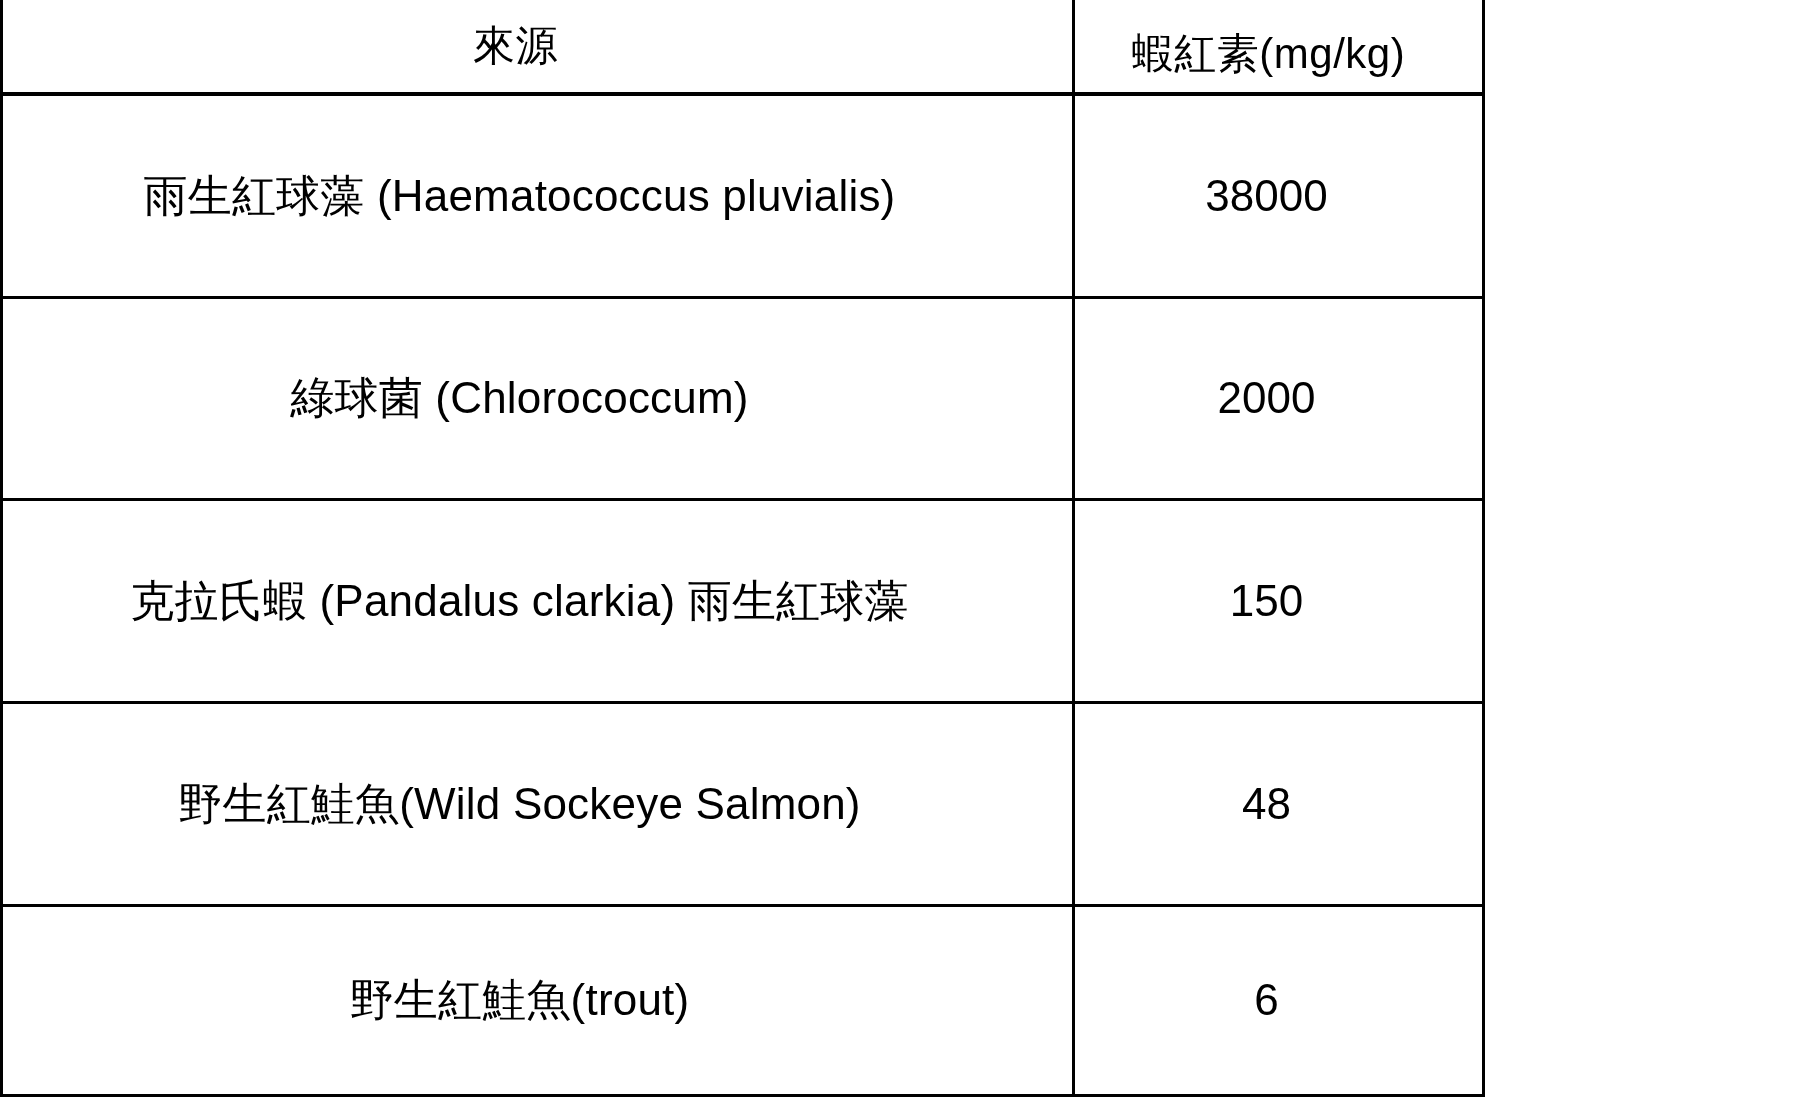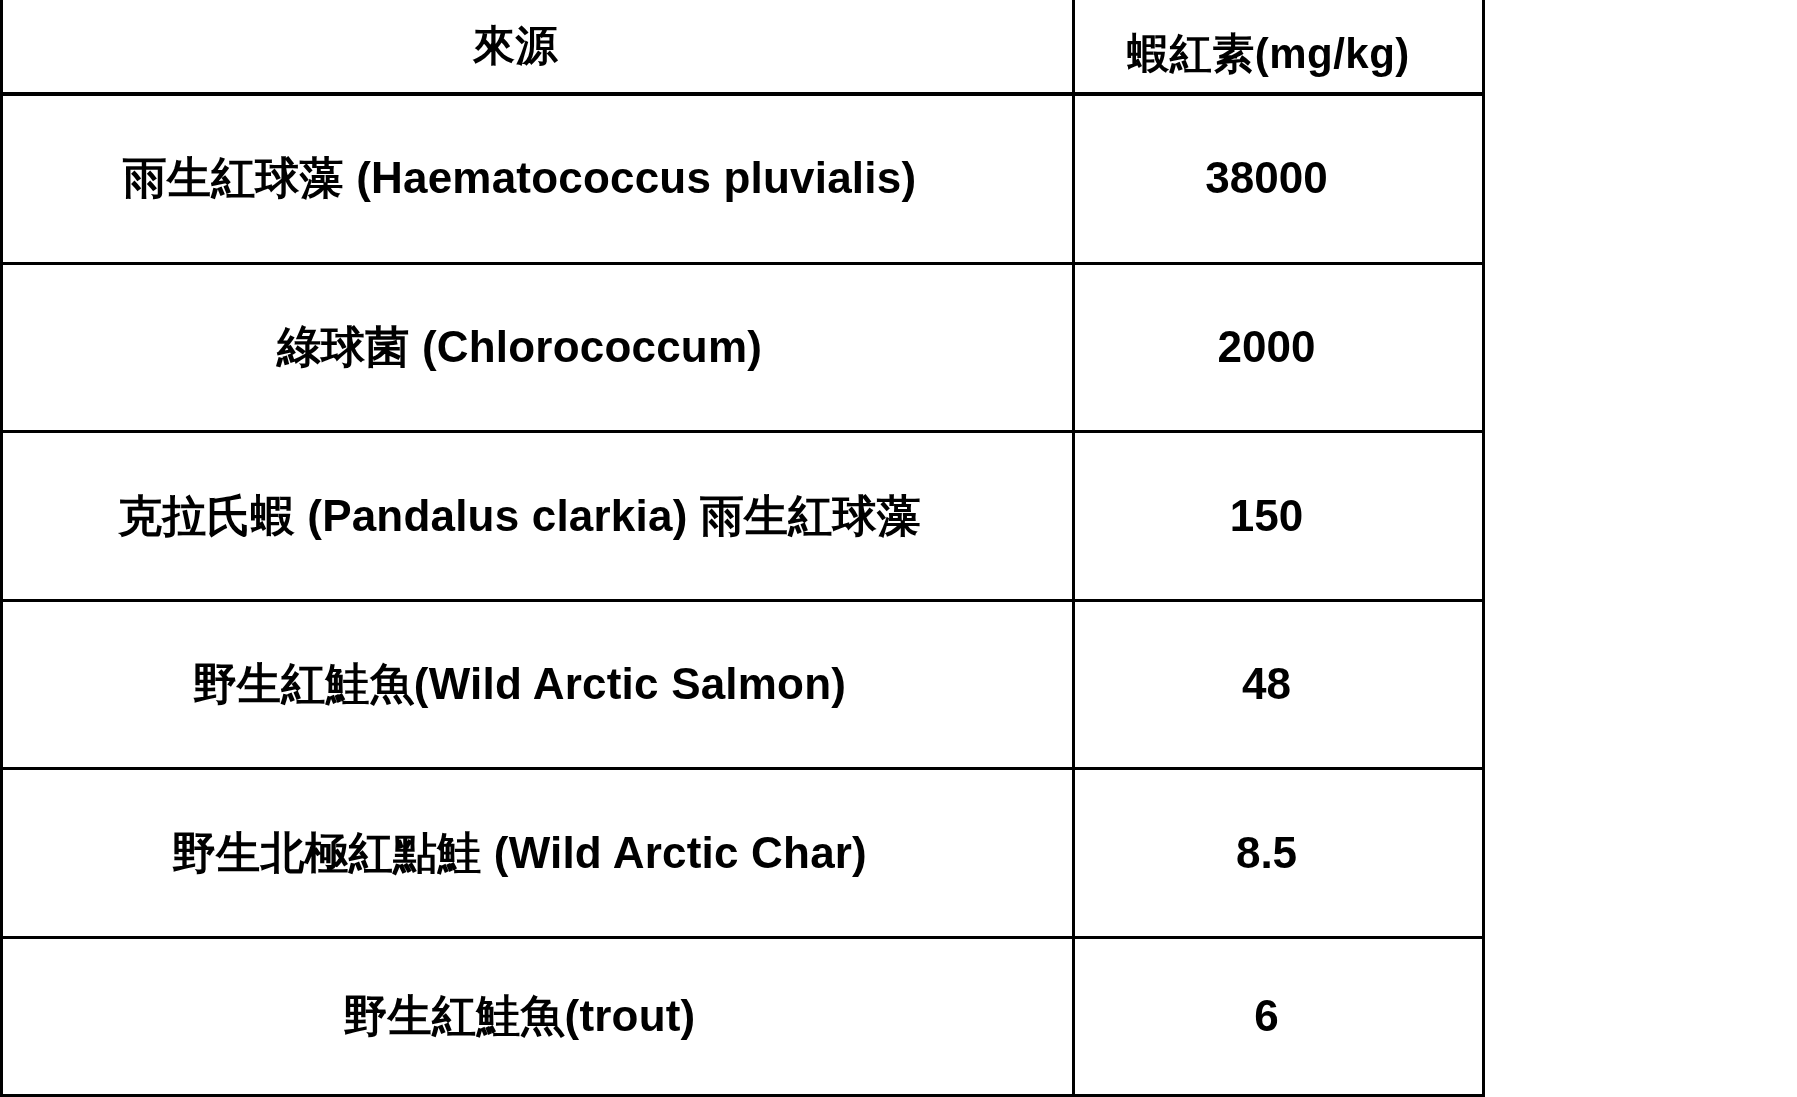--- a/index.html
+++ b/index.html
@@ -31,21 +31,21 @@
   col.col-source { width: 1072px; }
   col.col-value  { width: 410px; }
 
   table.data-table td,
   table.data-table th {
     border: 3px solid #000000;
     border-left: none;
     padding: 0 8px;
     text-align: center;
     vertical-align: middle;
-    font-weight: bold;
+    font-weight: normal;
     color: #000000;
     background: #ffffff;
     line-height: 1.15;
     white-space: nowrap;
     overflow: visible;
   }
   
   table.data-table tr > td:first-child,
   table.data-table tr > th:first-child {
     border-left: 3px solid #000000;
@@ -135,32 +135,24 @@
       <tr class="data-row">
         <td class="cell-source">
           <span class="source-text">克拉氏蝦 (Pandalus clarkia) 雨生紅球藻</span>
         </td>
         <td class="cell-value">
           <span class="value-text">150</span>
         </td>
       </tr>
       <tr class="data-row">
         <td class="cell-source">
-          <span class="source-text">野生紅鮭魚(Wild Arctic Salmon)</span>
+          <span class="source-text">野生紅鮭魚(Wild Sockeye Salmon)</span>
         </td>
         <td class="cell-value">
           <span class="value-text">48</span>
-        </td>
-      </tr>
-      <tr class="data-row">
-        <td class="cell-source">
-          <span class="source-text">野生北極紅點鮭 (Wild Arctic Char)</span>
-        </td>
-        <td class="cell-value">
-          <span class="value-text">8.5</span>
         </td>
       </tr>
       <tr class="data-row row-last">
         <td class="cell-source">
           <span class="source-text">野生紅鮭魚(trout)</span>
         </td>
         <td class="cell-value">
           <span class="value-text">6</span>
         </td>
       </tr>

